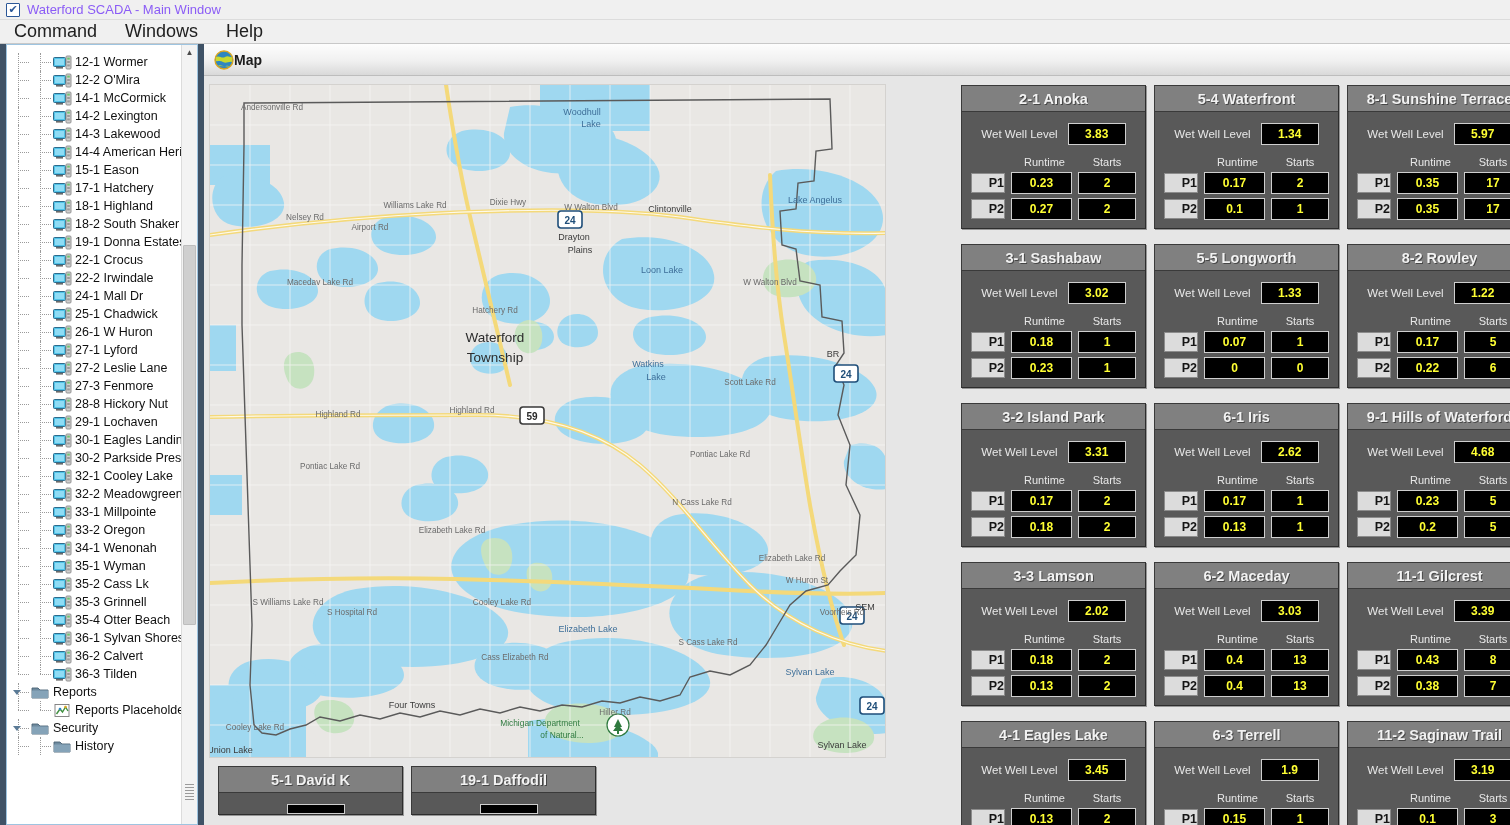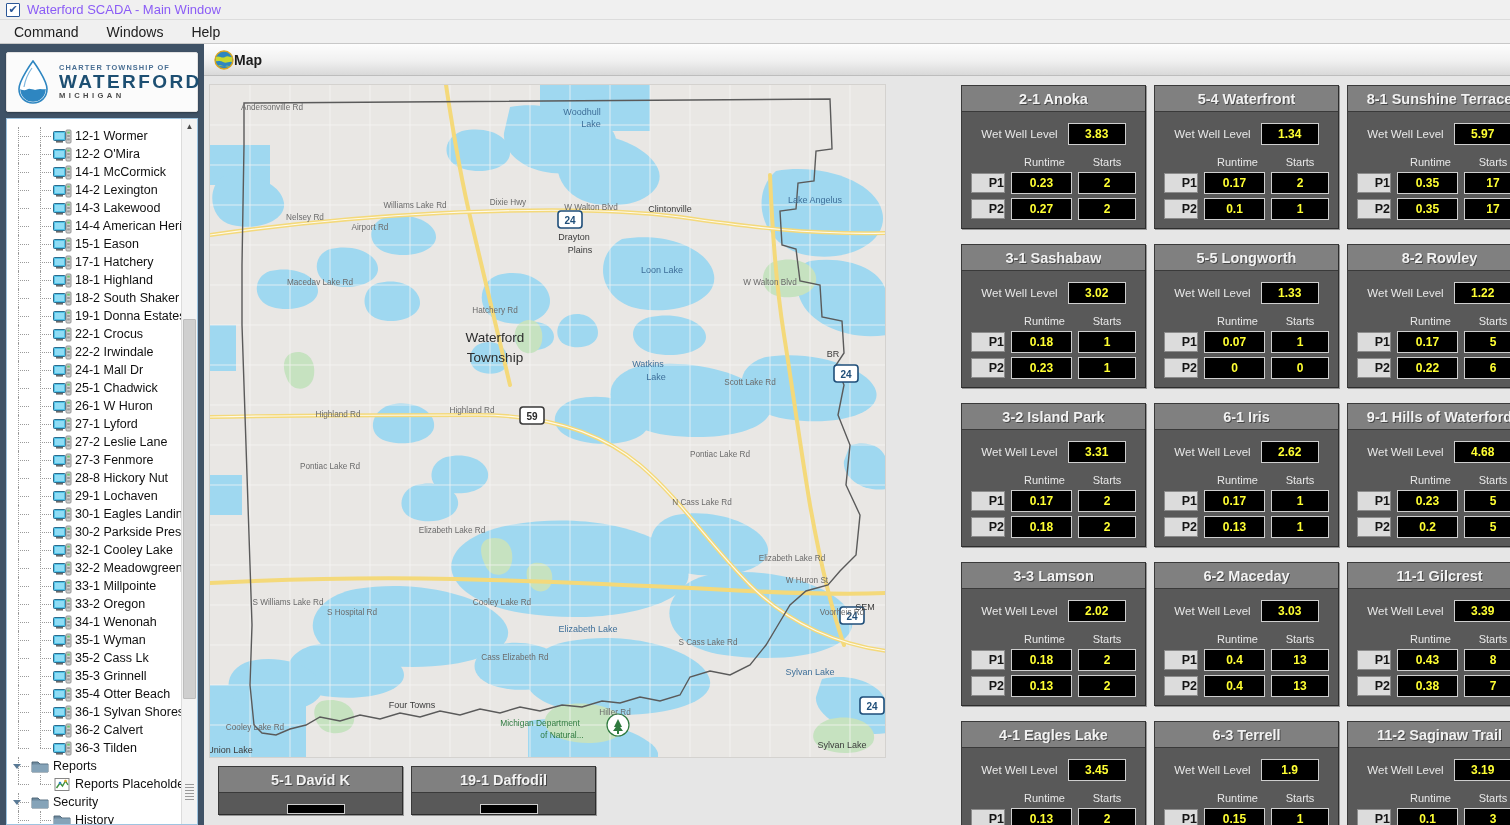--- a/index.html
+++ b/index.html
@@ -24,21 +24,21 @@
   }
   #titlebar .title-text { font-size: 13px; color: #8b5cf6; }
 
   
   #menubar {
     height: 24px; background: #f0f0f0;
     display: flex; align-items: center;
     border-bottom: 1px solid #c8c8c8;
   }
   #menubar .menu-item {
-    font-size: 14px; color: #202020;
+    font-size: 18px; color: #202020;
     padding: 3px 14px; cursor: default;
   }
 
   
   #main { display: flex; height: 781px; }
 
   
   #sidebar {
     width: 204px; background: #3f5266;
     display: flex; flex-direction: column;
@@ -208,35 +208,20 @@
 <div id="menubar">
   <div class="menu-item">Command</div>
   <div class="menu-item">Windows</div>
   <div class="menu-item">Help</div>
 </div>
 
 <div id="main">
 
   <div id="sidebar">
 
-    <div id="logo-panel">
-      <div class="drop-icon">
-        <svg width="40" height="48" viewBox="0 0 40 48">
-          <path d="M20 3 C20 3 6 22 6 31 C6 39.3 12.3 45 20 45 C27.7 45 34 39.3 34 31 C34 22 20 3 20 3 Z" fill="#ffffff" stroke="#2e86c1" stroke-width="1.6"></path>
-          <path d="M7.2 31 C7.2 31 11 33.5 14 31.5 C17 29.5 20.5 33 24 31.5 C27.5 30 30 31.8 32.8 31
-                   C32.5 38.8 26.8 43.8 20 43.8 C13.2 43.8 7.5 38.8 7.2 31 Z" fill="#2e86c1"></path>
-          <path d="M11 29 C11 29 13 18 19 10" stroke="#7fb7de" stroke-width="1.2" fill="none"></path>
-        </svg>
-      </div>
-      <div class="logo-text">
-        <div class="logo-l1">CHARTER TOWNSHIP OF</div>
-        <div class="logo-l2">WATERFORD</div>
-        <div class="logo-l3">MICHIGAN</div>
-      </div>
-    </div>
 
     <div id="tree-wrap">
       <div id="tree">
           <div class="tnode">
             <span class="twig"></span>
             <span class="twig"></span>
             <span class="ico">
               <svg width="19" height="15" viewBox="0 0 19 15">
                 <rect x="0.5" y="2.5" width="12" height="9" rx="1" fill="#4fc3e8" stroke="#2d6b8c" stroke-width="1"></rect>
                 <rect x="2" y="4" width="9" height="6" fill="#8fdcf5"></rect>

